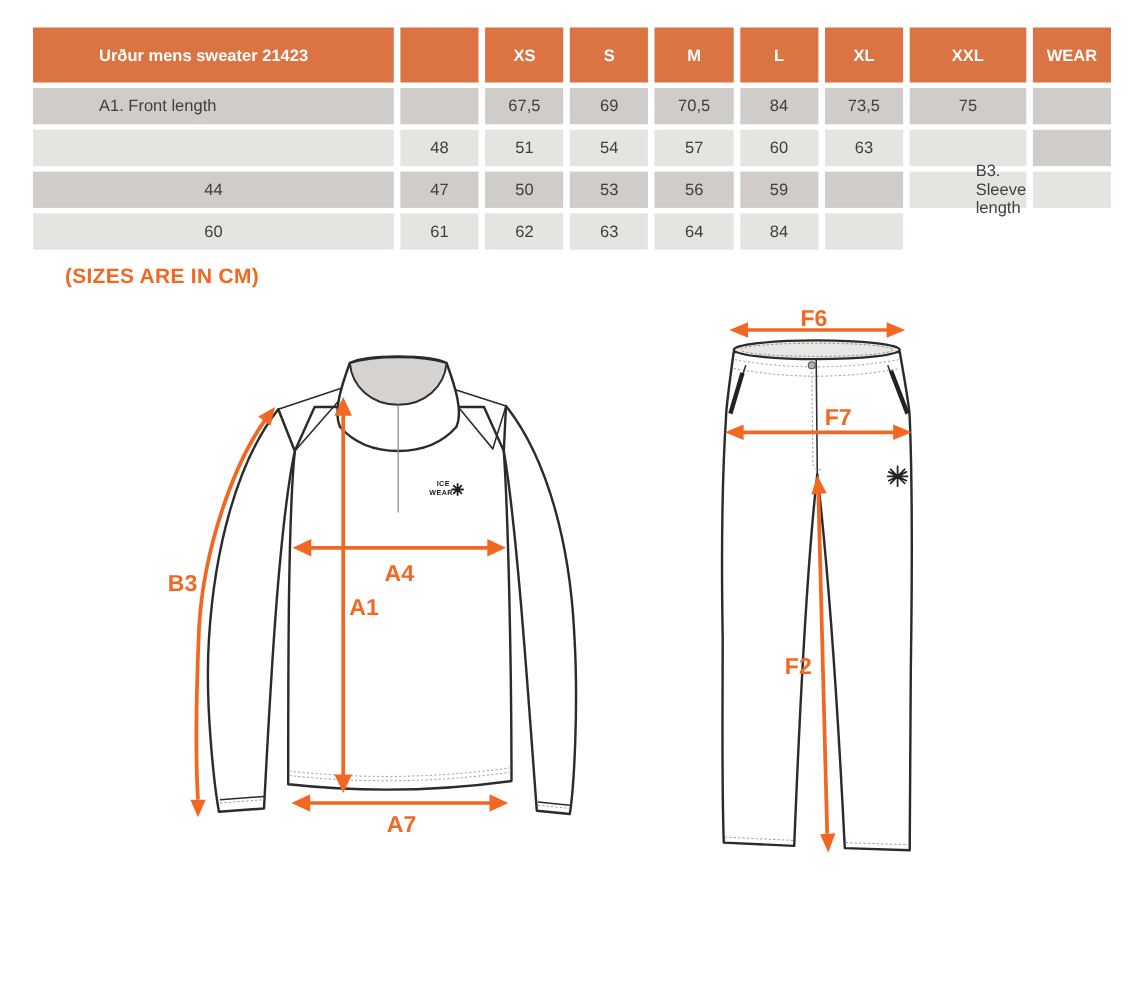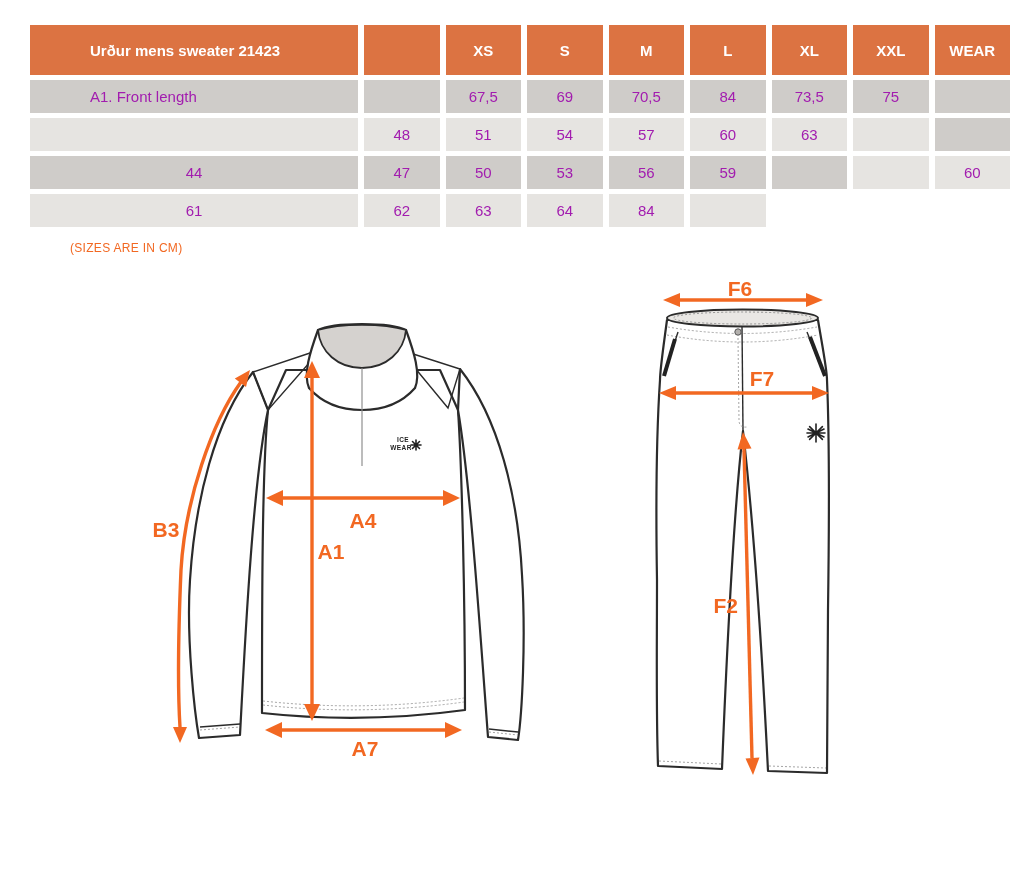--- a/index.html
+++ b/index.html
@@ -4,30 +4,30 @@
 <style>
   html,body{margin:0;padding:0;background:#ffffff;}
   #page{position:relative;width:1036px;height:892px;background:#ffffff;overflow:hidden;
         font-family:"Liberation Sans",sans-serif;}
 
   
   .size-table{position:absolute;left:30px;top:25px;width:980px;
     display:grid;grid-template-columns:328px repeat(8,1fr);
     grid-auto-rows:auto;column-gap:6px;row-gap:5px;}
   .cell{display:flex;align-items:center;justify-content:center;
-    font-size:15px;color:#a21caf;}
+    font-size:15px;color:#404040;}
   .hrow{height:50px;background:#DC7342;color:#ffffff;font-weight:bold;}
   .drow{height:33px;}
   .bg-a{background:#CFCCC9;}
   .bg-b{background:#E6E4E1;}
   .lbl{justify-content:flex-start;padding-left:60px;}
   .title-cell{font-size:15px;}
 
-  .sizes-note{position:absolute;left:70px;top:241px;font-size:12px;
-    font-weight:400;color:#F26822;letter-spacing:.3px;}
+  .sizes-note{position:absolute;left:59px;top:241px;font-size:19px;
+    font-weight:700;color:#F26822;letter-spacing:.3px;}
 
   
   .sweater-svg{position:absolute;left:150px;top:300px;width:420px;height:470px;}
   .pants-svg{position:absolute;left:630px;top:280px;width:390px;height:600px;}
 
   svg .outline{fill:#ffffff;stroke:#2b2b2b;stroke-width:2.2;stroke-linejoin:round;}
   svg .seam{fill:none;stroke:#2b2b2b;stroke-width:1.4;}
   svg .stitch{fill:none;stroke:#9a9a9a;stroke-width:.9;stroke-dasharray:2 2;}
   svg .zip{fill:none;stroke:#8f8f8f;stroke-width:1.2;}
   svg .arrow{fill:none;stroke:#F26822;stroke-width:3.4;}
@@ -76,20 +76,21 @@
 
     <div class="cell drow bg-a"></div>
     <div class="cell drow bg-a">44</div>
     <div class="cell drow bg-a">47</div>
     <div class="cell drow bg-a">50</div>
     <div class="cell drow bg-a">53</div>
     <div class="cell drow bg-a">56</div>
     <div class="cell drow bg-a">59</div>
     <div class="cell drow bg-a"></div>
 
+    <div class="cell drow bg-b lbl">B3. Sleeve length</div>
     <div class="cell drow bg-b"></div>
     <div class="cell drow bg-b">60</div>
     <div class="cell drow bg-b">61</div>
     <div class="cell drow bg-b">62</div>
     <div class="cell drow bg-b">63</div>
     <div class="cell drow bg-b">64</div>
     <div class="cell drow bg-b">84</div>
     <div class="cell drow bg-b"></div>
   </div>
 

